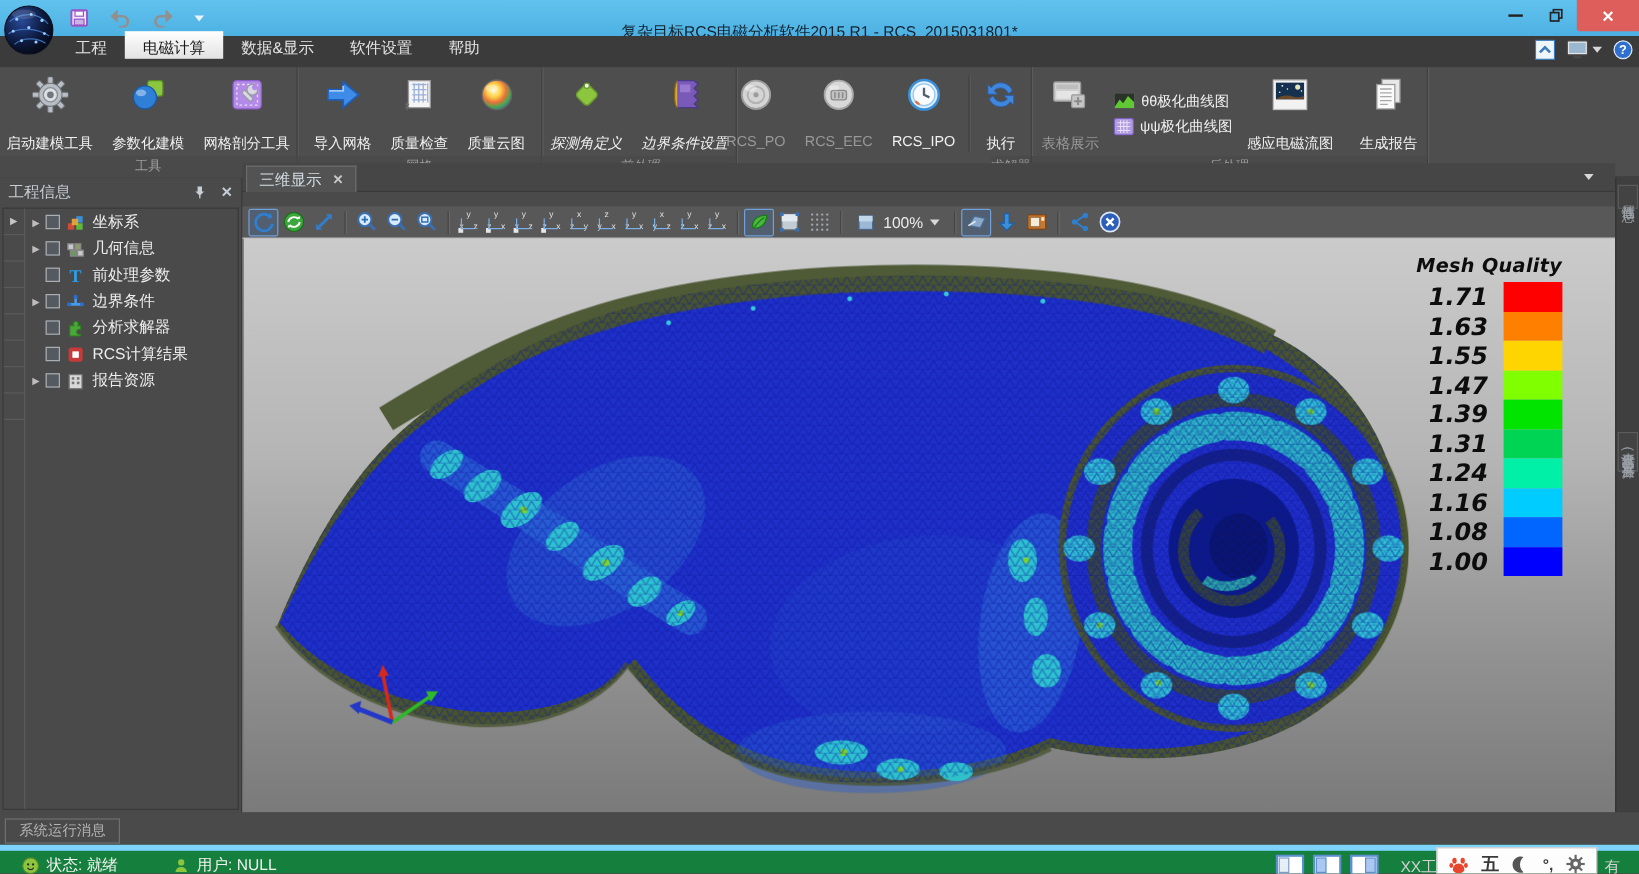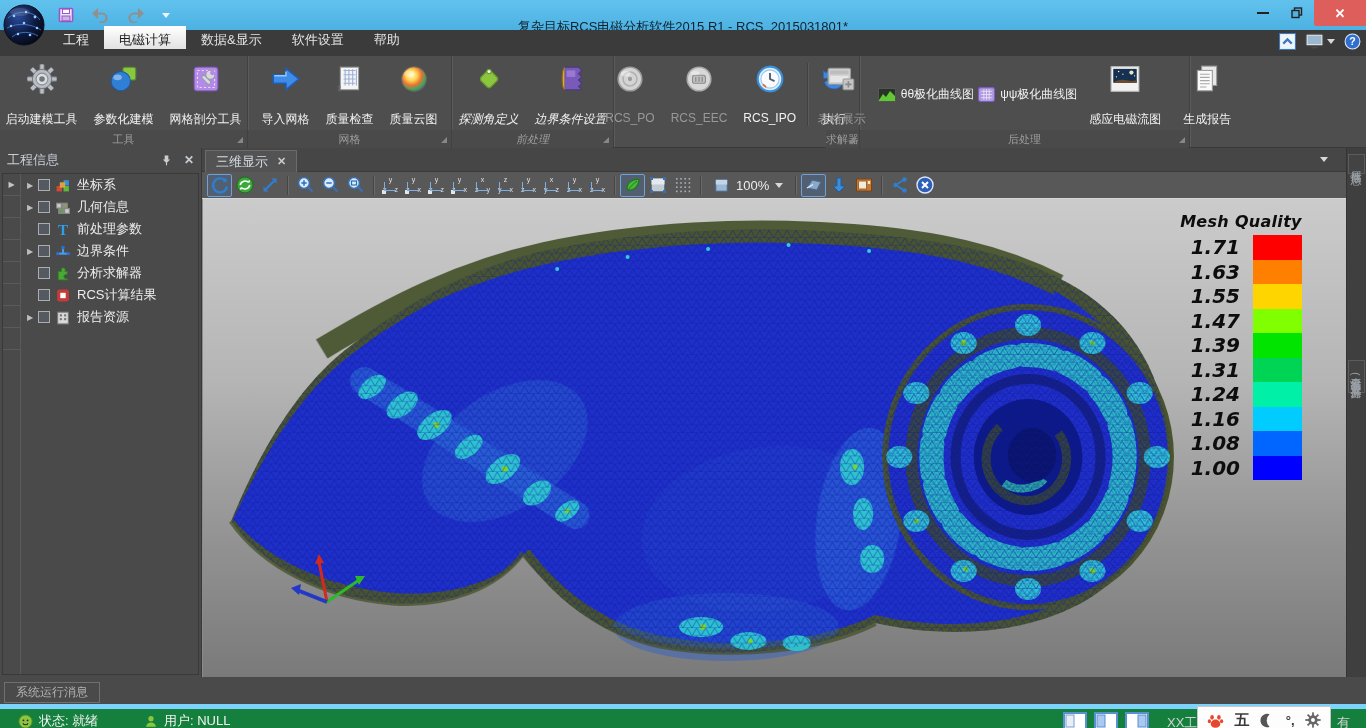--- a/index.html
+++ b/index.html
@@ -29,21 +29,21 @@
 .caret.dark{border-top-color:#d8d8d8}
 
 
 .ribbon{position:absolute;top:56px;left:0;right:0;height:92px;background:#4e4e4e;border-bottom:1px solid #393939;display:flex}
 .rgroup{position:relative;display:flex;flex-direction:column;border-right:1px solid #414141;box-shadow:1px 0 0 #5b5b5b}
 .rbtns{flex:1;display:flex;align-items:stretch;justify-content:center;padding:3px 2px 0}
 .rbtn{display:flex;flex-direction:column;align-items:center;padding:2px 8px}
 .rbtn .icn{height:36px;display:flex;align-items:center}
 .rbtn .lbl{font-size:12px;color:#f1f1f1;white-space:nowrap;margin-top:14px}
 .rbtn.disabled .lbl{color:#989898}
-.rstack{display:flex;justify-content:center;gap:4px;padding:0 4px}
+.rstack{display:flex;flex-direction:column;justify-content:center;gap:4px;padding:0 4px}
 .rsmall{display:flex;align-items:center;gap:5px}
 .rsmall .lbl{font-size:12px;color:#f1f1f1;white-space:nowrap}
 .rlabel{height:19px;line-height:18px;text-align:center;color:#9d9d9d;font-size:11px;background:#4a4a4a;position:relative}
 .rlabel::after{content:'';position:absolute;right:4px;bottom:5px;border-left:6px solid transparent;border-bottom:6px solid #878787}
 .rsep{width:1px;background:#414141;box-shadow:1px 0 0 #5b5b5b;margin:4px 3px}
 
 
 .lpanel{position:absolute;left:0;top:148px;width:202px;bottom:51px;background:#4a4a4a;border-right:1px solid #383838}
 .lp-head{height:24px;display:flex;align-items:center;padding:0 7px;color:#c6cdd4;font-size:13px}
 .lp-head .sp{flex:1}
@@ -52,21 +52,21 @@
 .gridcol{width:18px;border-right:1px solid #5a5a5a}
 .gridcell{height:22px;border-bottom:1px solid #5a5a5a;display:flex;align-items:center;justify-content:center;color:#c5c5c5;font-size:8px}
 .treerows{flex:1;padding-top:0}
 .trow{height:22px;display:flex;align-items:center;padding-left:3px}
 .texp{width:12px;color:#bdbdbd;font-size:8px;text-align:center}
 .tchk{width:12px;height:12px;border:1px solid #a9aeb3;background:#545a60;margin:0 5px 0 2px}
 .ticn{width:16px;height:15px;margin-right:6px}
 .tlabel{color:#ededed;font-size:13px;white-space:nowrap}
 
 
-.tabbar{position:absolute;left:202px;top:148px;right:20px;height:24px;background:#464646;border-bottom:1px solid #3a3a3a}
+.tabbar{position:absolute;left:202px;top:136px;right:20px;height:24px;background:#464646;border-bottom:1px solid #3a3a3a}
 .vtab{display:inline-flex;margin-left:3px;margin-top:2px;height:22px;align-items:center;gap:9px;padding:0 10px;background:#535353;border:1px solid #6b6b6b;border-bottom:none;color:#d4dde5;font-size:13px}
 .vtab .x{color:#c9c9c9;font-weight:bold;font-size:11px}
 .tab-caret{position:absolute;right:18px;top:9px}
 .vtbar{position:absolute;left:202px;top:172px;right:20px;height:27px;background:#585858;border-bottom:1px solid #d6d6d6;display:flex;align-items:center;padding-left:5px}
 .vbtn{width:25px;height:23px;display:flex;align-items:center;justify-content:center;border:1px solid transparent;border-radius:2px;flex:0 0 auto}
 .vbtn.sel{border-color:#6fa0d8;background:#51617a33;background-color:#515f70}
 .vsep{width:1px;height:19px;background:#454545;box-shadow:1px 0 0 #6a6a6a;margin:0 5px;flex:0 0 auto}
 #view-orient{display:flex;align-items:center}
 .vb{width:23px;height:22px;position:relative;color:#e0e0e0;flex:0 0 auto}
 .vb i{position:absolute;font-style:normal;font-size:7px;line-height:7px}

